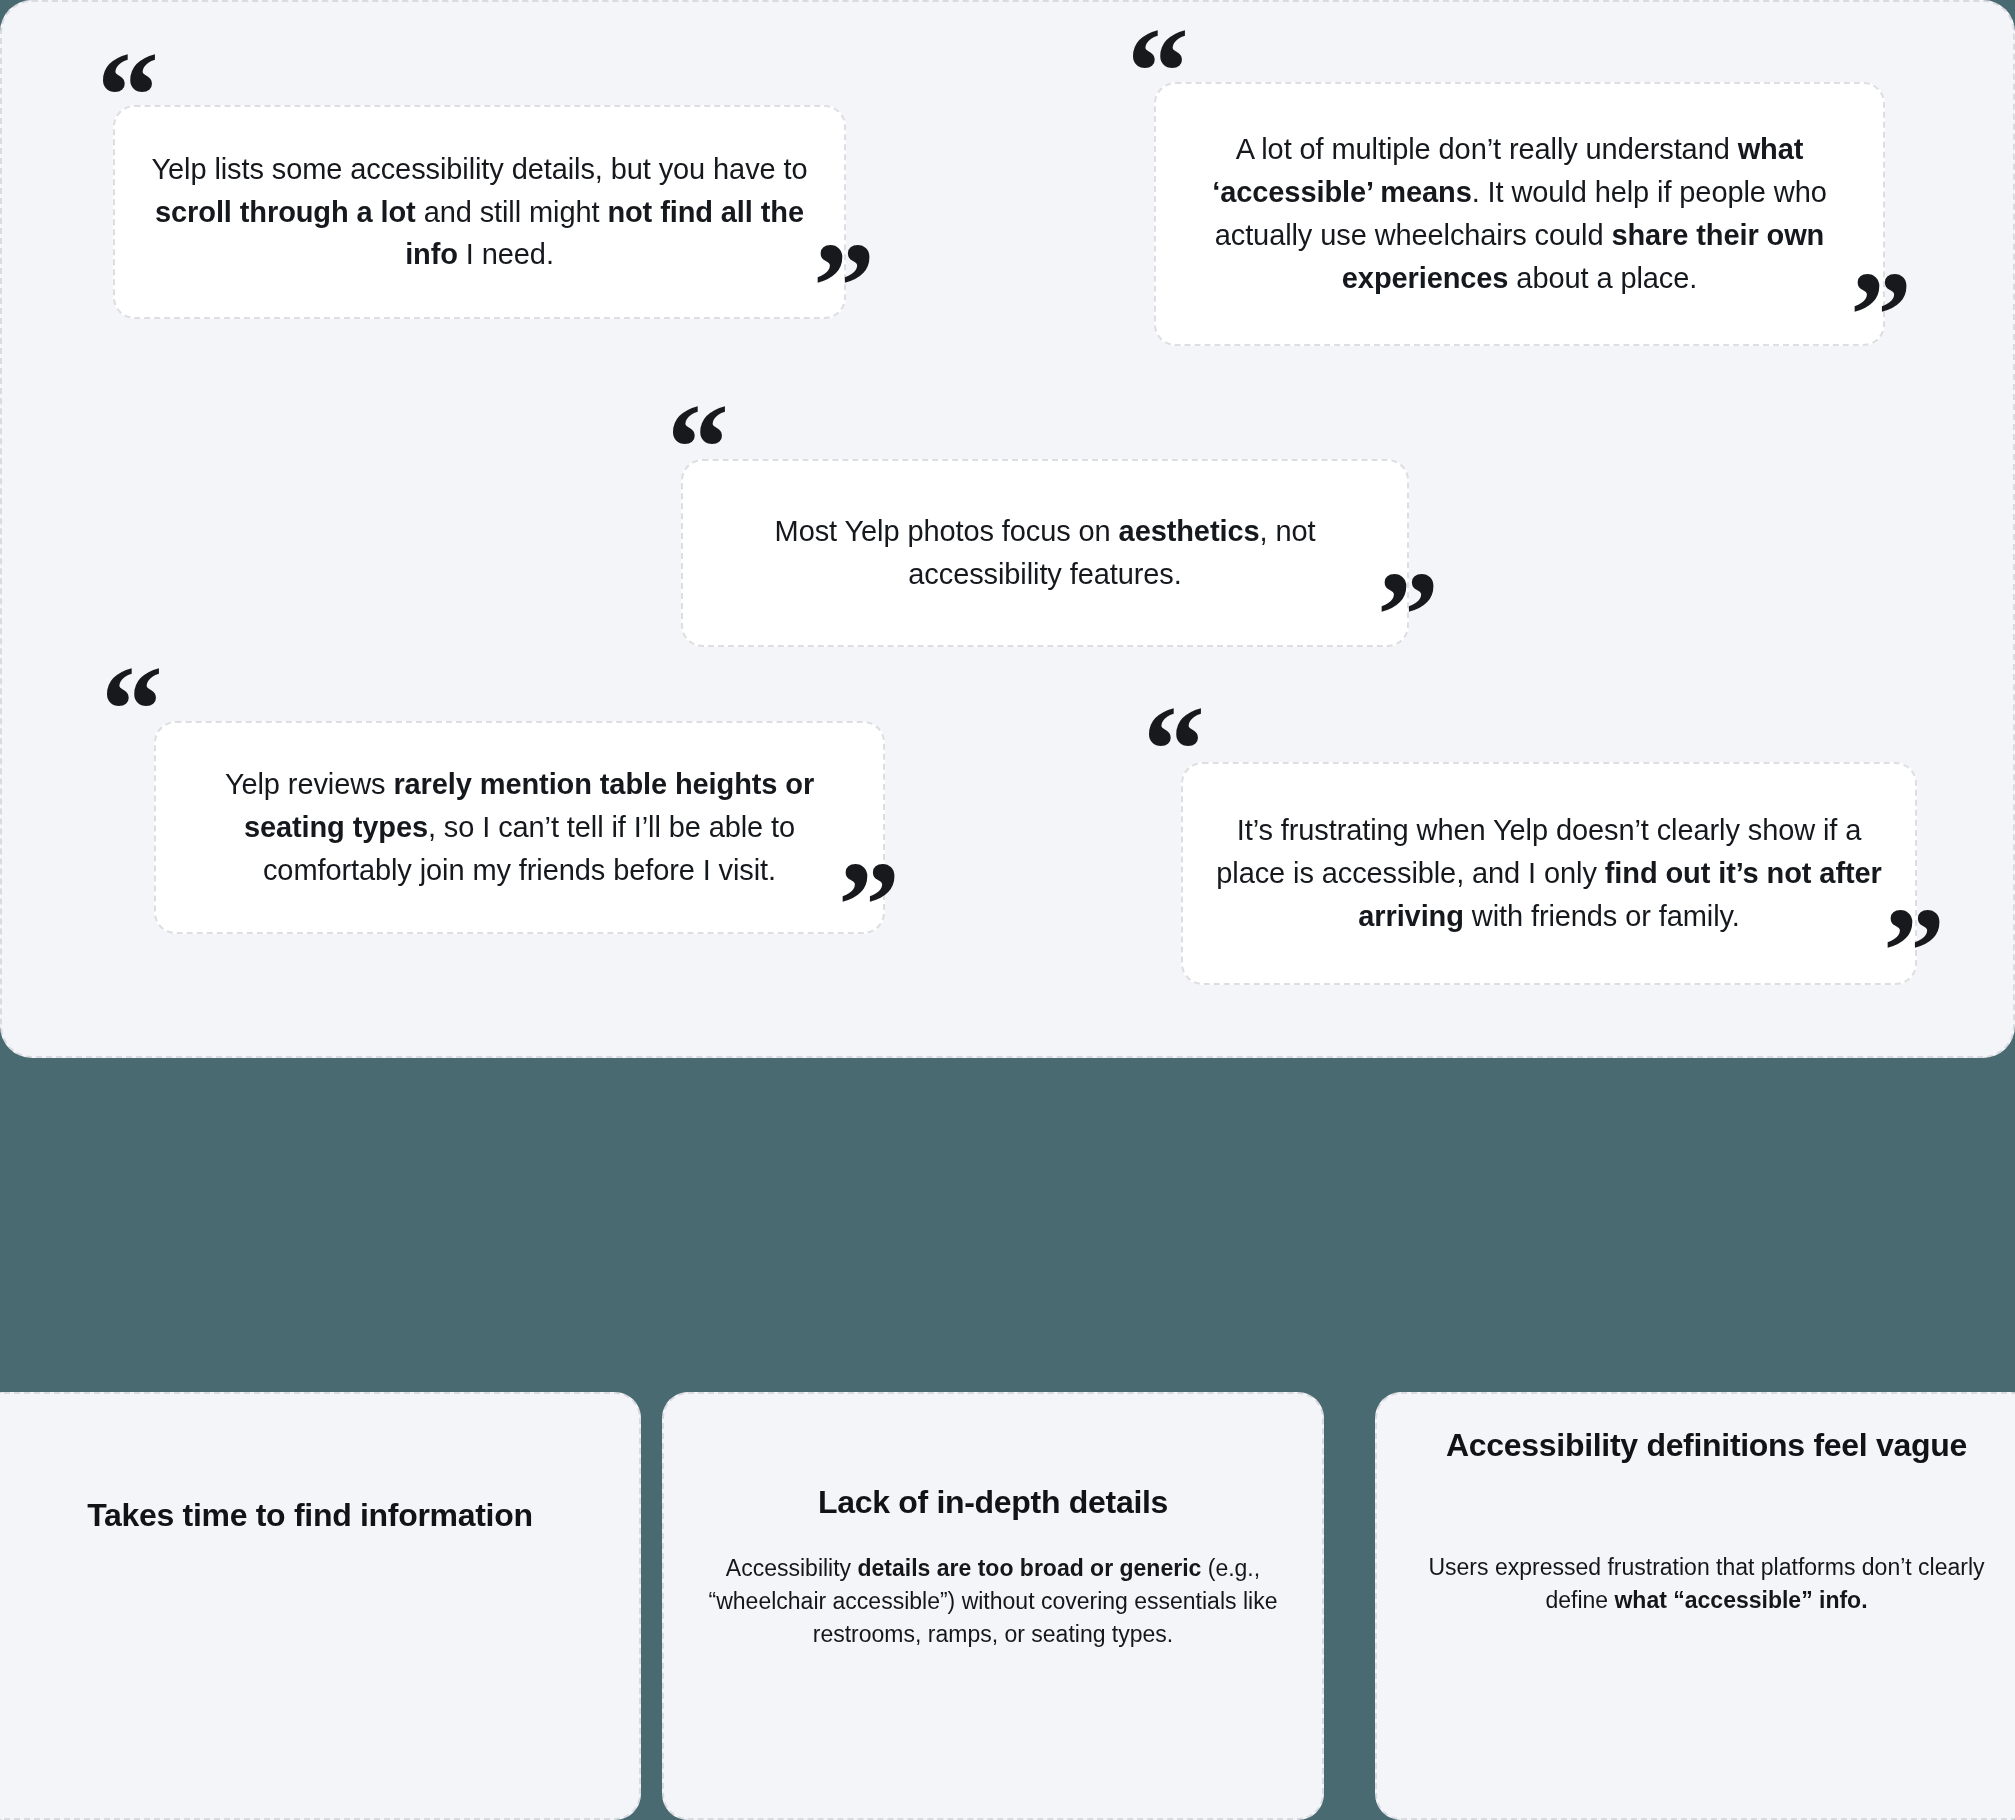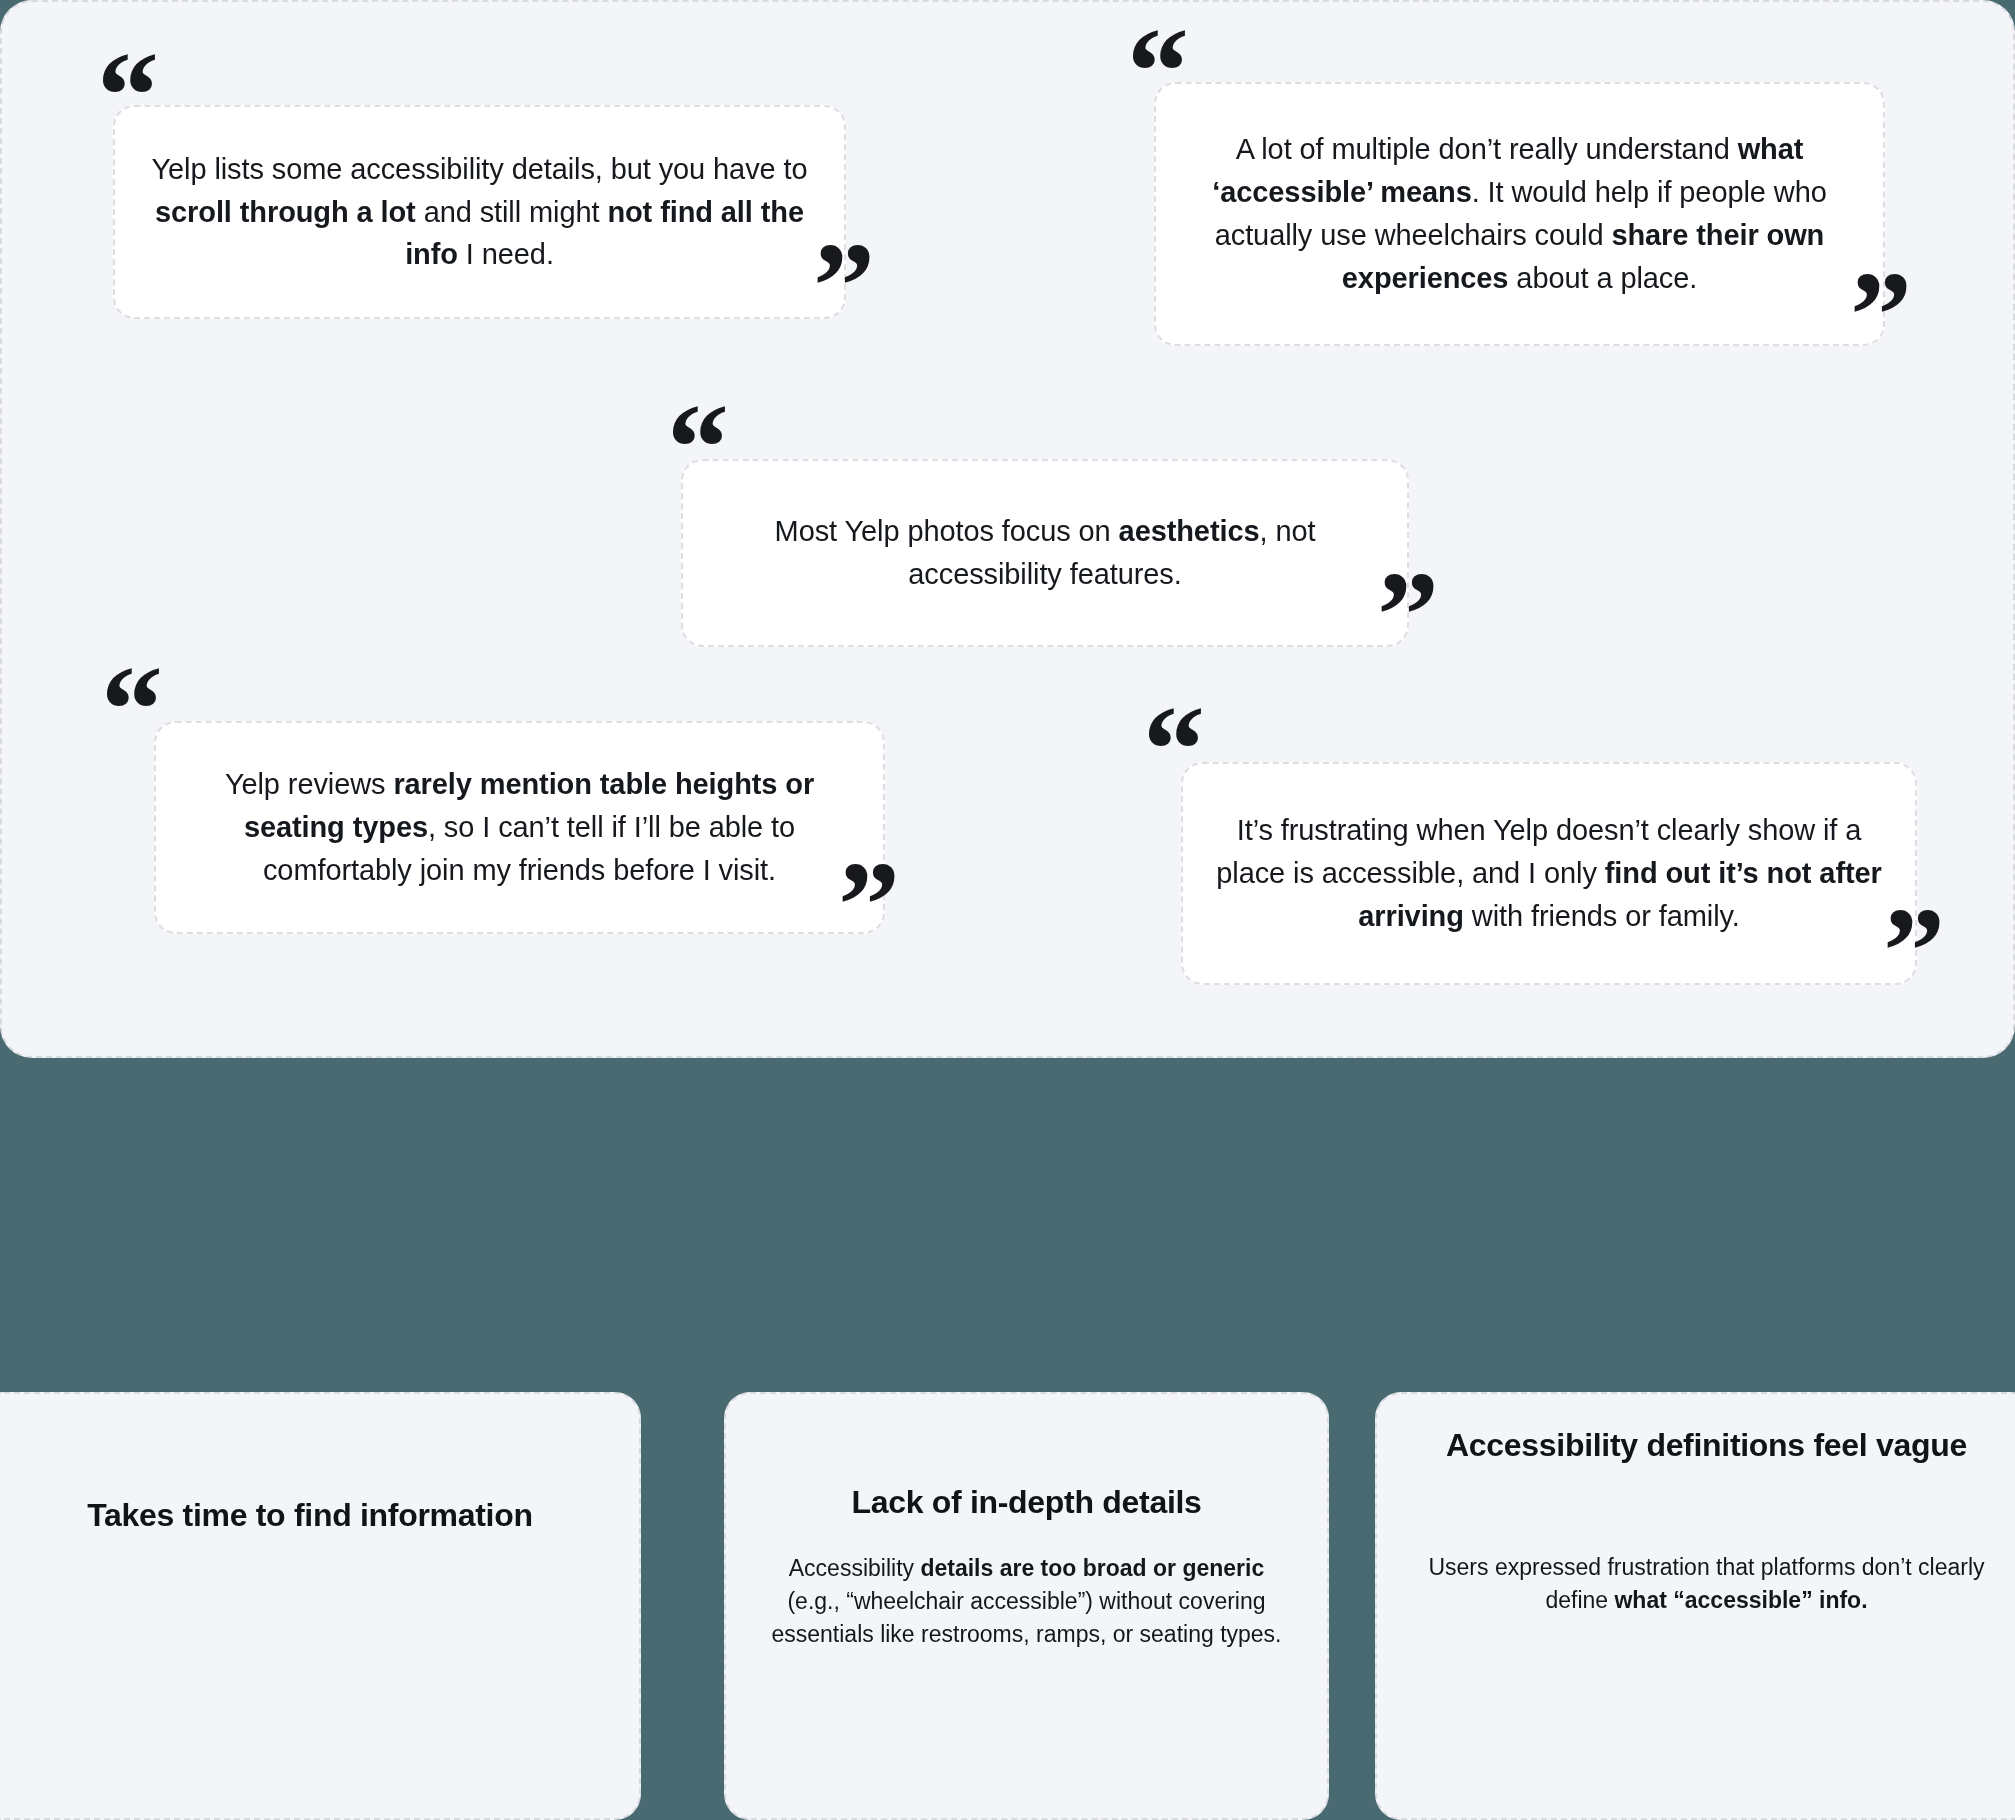--- a/index.html
+++ b/index.html
@@ -106,21 +106,21 @@
     background: #F4F5F9;
     border: 2.7px dashed #D9DBE0;
     border-radius: 26px;
     padding: 32px 38px;
     display: flex;
     flex-direction: column;
     align-items: center;
   }
 
   #insight-1 { left: -21.6px;   width: 663px; }
-  #insight-2 { left: 724px;  width: 605px; }
+  #insight-2 { left: 662px;  width: 662px; }
   #insight-3 { left: 1375px;  width: 663px; }
 
   .insight-title {
     font-size: 32px;
     line-height: 1.2;
     font-weight: 700;
     color: #101317;
     text-align: center;
     letter-spacing: -0.3px;
   }

